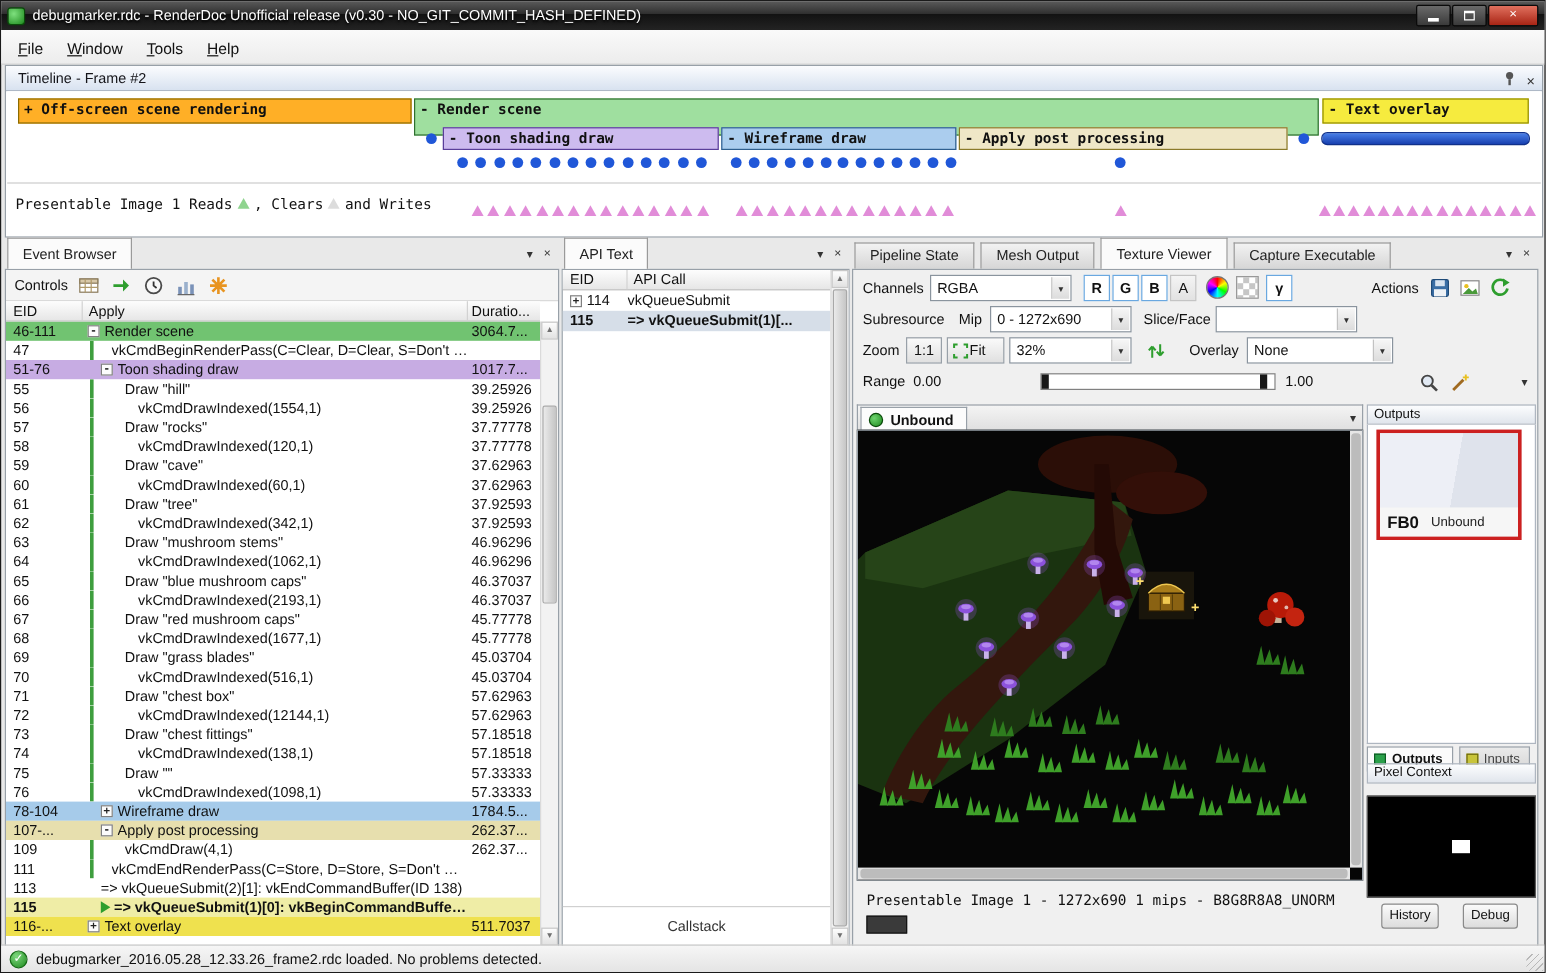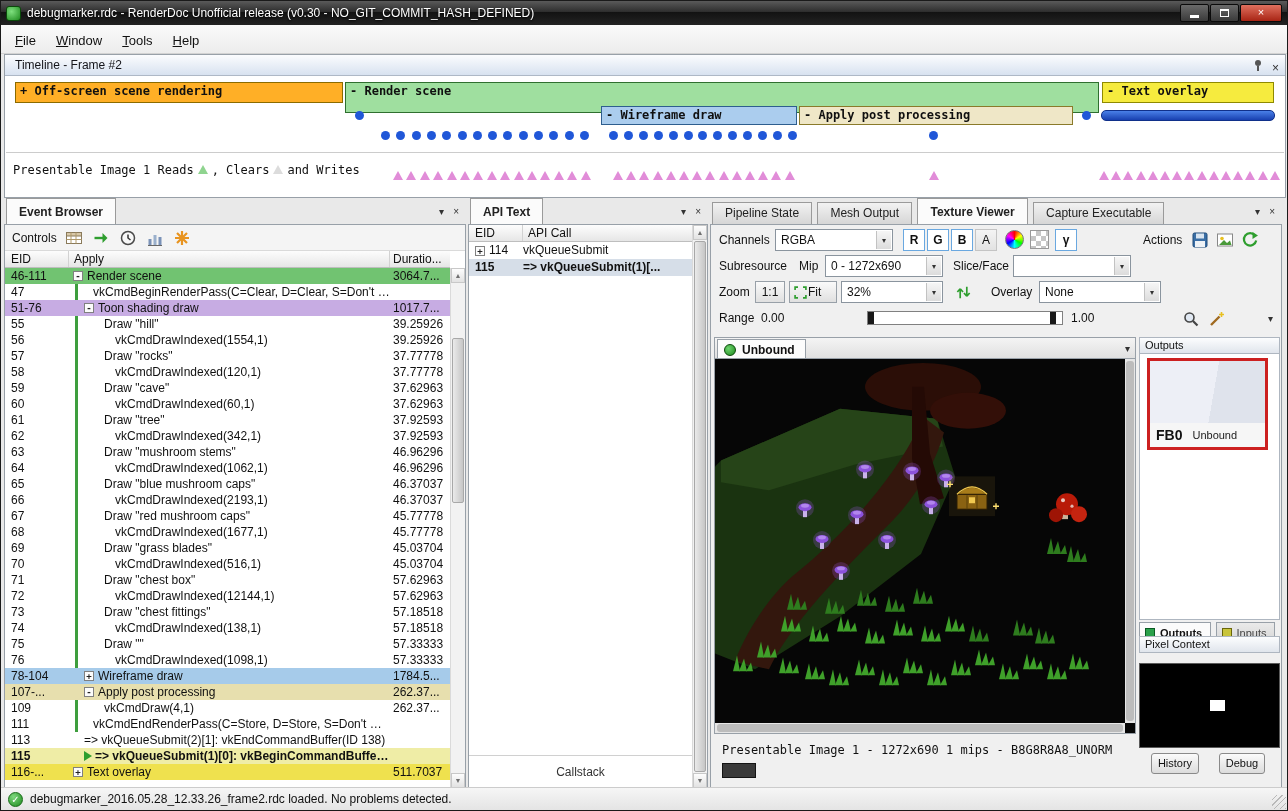--- a/index.html
+++ b/index.html
@@ -35,21 +35,21 @@
 .tl-tri{position:absolute;bottom:4px;width:0;height:0;border-left:5px solid transparent;border-right:5px solid transparent;border-bottom:9px solid #E18CD8}
 .tri-inline{display:inline-block;width:0;height:0;border-left:5px solid transparent;border-right:5px solid transparent;border-bottom:9px solid #8FD48F;margin:0 4px}
 .tri-clears{border-bottom-color:#DCDCDC}
 
 .panel{position:absolute;top:197px;height:591px}
 #eb{left:3px;width:462px}
 #api{left:467px;width:240px}
 #rp{left:709px;width:572px}
 .tabbar{position:absolute;left:0;top:0;right:0;height:26px}
 .tab{position:relative;display:inline-block;height:22px;margin:4px 0 0 2px;padding:3px 12px 0;border:1px solid #9A9A9A;border-bottom:none;background:linear-gradient(#F2F2F2,#D6D6D6);font-size:12px;vertical-align:bottom;color:#222}
-.tab.active{height:26px;margin-top:0;background:#FBFBFB;padding-top:6px;font-weight:bold;z-index:2}
+.tab.active{height:26px;margin-top:0;background:#FBFBFB;padding-top:6px;font-weight:normal;z-index:2}
 .dock-ctl{position:absolute;top:8px;font-size:10px;color:#333}
 .content{position:absolute;left:0;top:26px;right:0;bottom:0;background:#fff;border:1px solid #98A0A8}
 
 .eb-controls{position:absolute;left:0;top:0;right:0;height:26px;background:#F4F4F4;border-bottom:1px solid #DADADA;display:flex;align-items:center;padding-left:7px;gap:7px}
 .tico{display:inline-flex;width:20px;height:20px;align-items:center;justify-content:center}
 .eb-header{position:absolute;left:0;top:26px;right:15px;height:17px;display:flex;background:linear-gradient(#FDFDFD,#E6E6E6);border-bottom:1px solid #BEBEBE;line-height:16px}
 .eb-h1{flex:none;width:64px;padding-left:6px;border-right:1px solid #D2D2D2}
 .eb-h2{flex:1;padding-left:5px;border-right:1px solid #D2D2D2}
 .eb-h3{flex:none;width:60px;padding-left:3px;overflow:hidden;white-space:nowrap}
 .eb-rows{position:absolute;left:0;top:43px;right:15px;bottom:0;overflow:hidden}
@@ -158,20 +158,21 @@
         <span>×</span>
       </span>
     </div>
     <div class="tl-content">
       <div class="tl-row1">
           <div class="tl-bar" style="left: 2px; width: 328px; height: 21px; background: rgb(255, 175, 38); border-color: rgb(139, 107, 0);">+ Off-screen scene rendering</div>
           <div class="tl-bar" style="left: 332px; width: 754px; height: 31px; background: rgb(159, 223, 159); border-color: rgb(47, 111, 47);">- Render scene</div>
           <div class="tl-bar" style="left: 1089px; width: 172px; height: 21px; background: rgb(246, 235, 62); border-color: rgb(143, 138, 0);">- Text overlay</div>
         </div>
       <div class="tl-row2">
+          <div class="tl-bar" style="left: 356px; width: 230px; height: 19px; background: rgb(205, 187, 239); border-color: rgb(90, 62, 154);">- Toon shading draw</div>
           <div class="tl-bar" style="left: 588px; width: 196px; height: 19px; background: rgb(171, 205, 238); border-color: rgb(46, 94, 142);">- Wireframe draw</div>
           <div class="tl-bar" style="left: 786px; width: 274px; height: 19px; background: rgb(239, 231, 199); border-color: rgb(138, 122, 42);">- Apply post processing</div>
           <div class="tl-dot" style="left: 342px; top: 5px;"></div>
           <div class="tl-dot" style="left: 1069px; top: 5px;"></div>
           <div class="tl-bluebar" style="left: 1088px; width: 174px;"></div>
         </div>
       <div class="tl-dotsrow">
           <div class="tl-dot" style="left: 368px; top: 3px;"></div>
           <div class="tl-dot" style="left: 383.3px; top: 3px;"></div>
           <div class="tl-dot" style="left: 398.6px; top: 3px;"></div>

